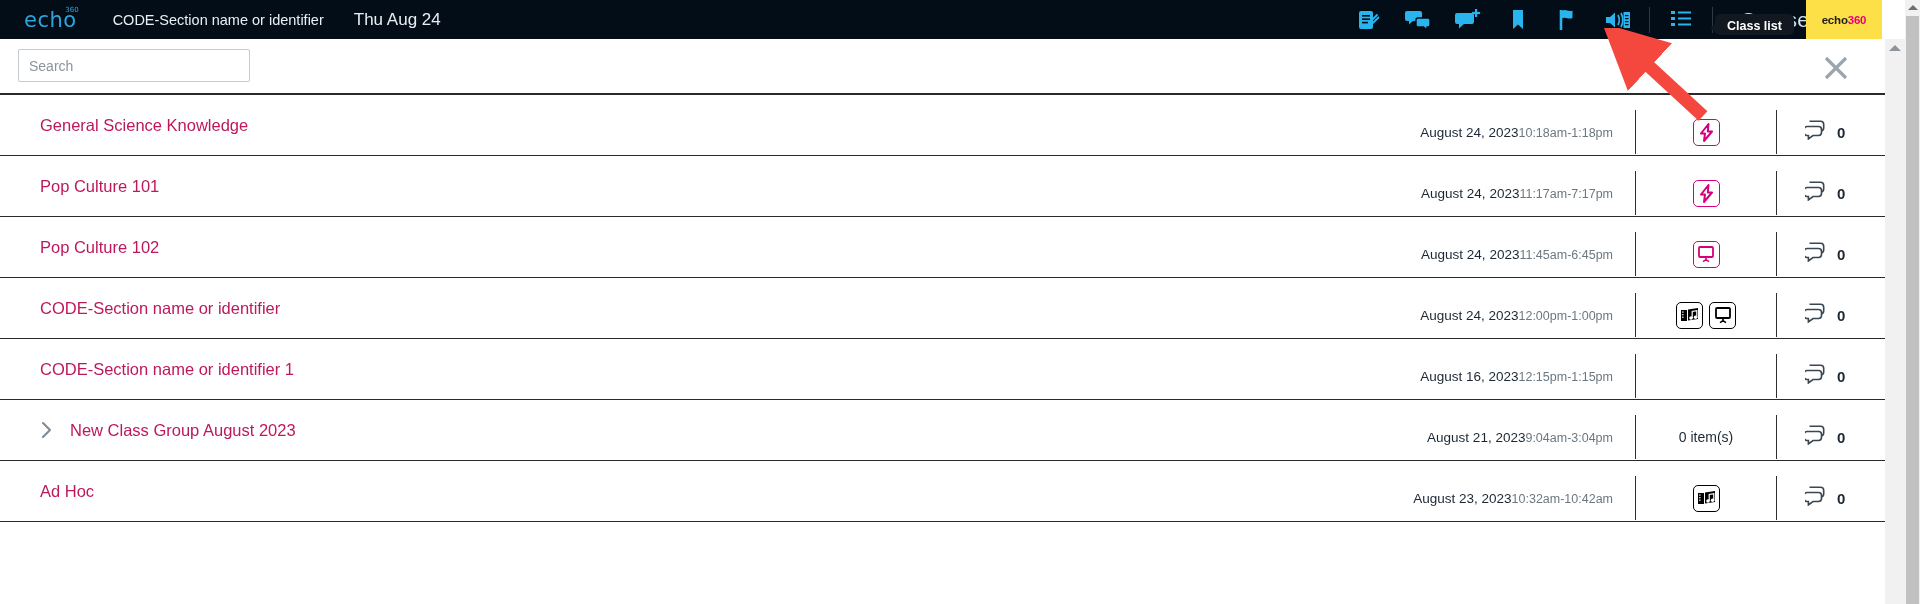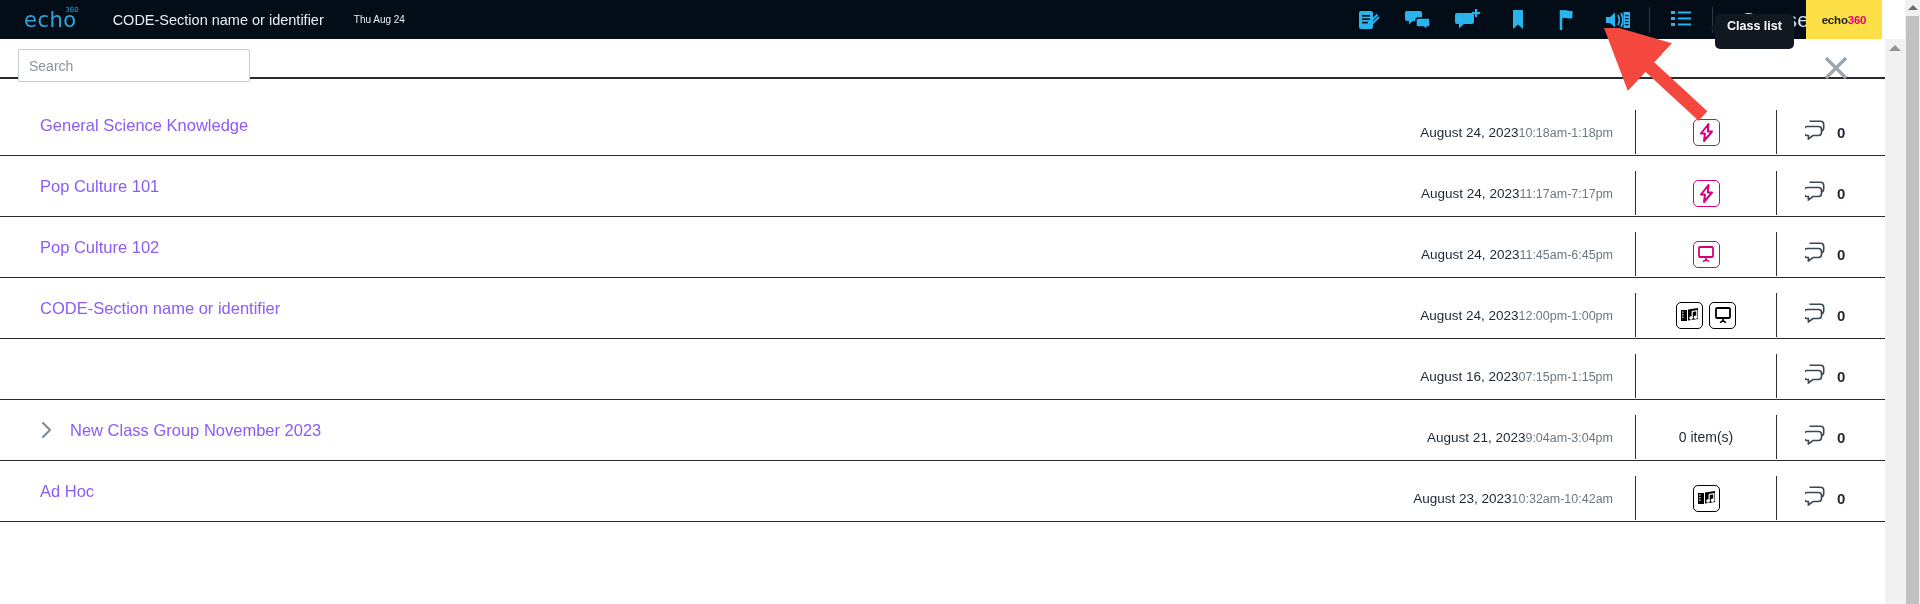--- a/index.html
+++ b/index.html
@@ -29,21 +29,21 @@
   }
   .logo .logo-dot {
     position: absolute; top: -2px; right: -2px;
     font-size: 7px; color: #2ba6dd; letter-spacing: 0;
   }
   .section-name {
     color: #e9eef2; font-size: 14.5px; margin-left: 36px;
     white-space: nowrap;
   }
   .nav-date {
-    color: #e9eef2; font-size: 10px; margin-left: 30px;
+    color: #e9eef2; font-size: 17px; margin-left: 30px;
     white-space: nowrap;
   }
   .nav-spacer { flex: 1; }
 
   .nav-icons { display: flex; align-items: center; height: 39px; }
   .nav-icon {
     width: 50px; height: 39px;
     display: flex; align-items: center; justify-content: center;
     cursor: pointer;
   }
@@ -58,21 +58,21 @@
     position: relative; white-space: nowrap;
   }
   .course-title {
     color: #cfe3f2; font-size: 21px; font-weight: 300;
     letter-spacing: .2px;
   }
   .tooltip {
     position: absolute; left: -12px; top: 6px;
     background: #11181f; color: #ffffff;
     font-size: 12.5px; font-weight: bold;
-    padding: 5px 12px 16px 12px;
+    padding: 5px 12px 2px 12px;
     border-radius: 5px;
     z-index: 9;
   }
   .tooltip::after {
     content: ""; position: absolute;
     left: -5px; top: 9px;
     border-top: 5px solid transparent;
     border-bottom: 5px solid transparent;
     border-right: 6px solid #11181f;
   }
@@ -85,21 +85,21 @@
   }
   .brandbox .bt {
     font-size: 11.5px; font-weight: bold; color: #1d1d1b;
     letter-spacing: -.2px;
   }
   .brandbox .bt em { font-style: normal; color: #e6007e; }
 
   
   .searchrow {
     position: absolute; top: 39px; left: 0;
-    width: 1885px; height: 40px;
+    width: 1885px; height: 56px;
     background: #ffffff;
     border-bottom: 2px solid #2a2a2a;
   }
   .search-input {
     position: absolute; left: 18px; top: 10px;
     width: 232px; height: 33px;
     border: 1px solid #c4cbd1; border-radius: 2px;
     padding: 0 10px;
     font-size: 14px; color: #3d4a55;
     font-family: "Liberation Sans", sans-serif;
@@ -118,21 +118,21 @@
   }
   .row {
     position: relative;
     height: 61px;
     border-bottom: 1px solid #2a2a2a;
     display: flex; align-items: center;
     background: #ffffff;
   }
   .row:last-child { border-bottom: 1px solid #2a2a2a; }
   .row-title {
-    font-size: 16.5px; color: #8b5cf6; font-weight: 400;
+    font-size: 16.5px; color: #be185d; font-weight: 400;
     margin-left: 40px; white-space: nowrap;
   }
   .chev {
     margin-left: 40px; margin-right: -26px;
     width: 16px; display: flex; align-items: center; cursor: pointer;
   }
   .row-right {
     position: absolute; right: 0; top: 0; height: 74px;
     display: flex; align-items: center;
   }
@@ -425,24 +425,25 @@
               <path d="M4.5 1.2 h11 a3.2 3.2 0 0 1 3.2 3.2 v3.4 a3.2 3.2 0 0 1 -3.2 3.2 h-1.4" fill="none" stroke="#3a4650" stroke-width="1.6"></path>
               <path d="M2 6.5 h11.6 a2.9 2.9 0 0 1 2.9 2.9 v3.2 a2.9 2.9 0 0 1 -2.9 2.9 h-5.6
                        l-4.6 3.4 v-3.4 h-1.4 a2.9 2.9 0 0 1 -2.9 -2.9 v-3.2 a2.9 2.9 0 0 1 2.9 -2.9 z" fill="#ffffff" stroke="#3a4650" stroke-width="1.6"></path>
             </svg>
           </span>
           <span class="comment-count">0</span>
         </div>
       </div>
     </div>
     <div class="row">
+      <span class="row-title">CODE-Section name or identifier 1</span>
       <div class="row-right">
         <div class="dates">
           <span class="date-main">August 16, 2023</span>
-          <span class="date-time">07:15pm-1:15pm</span>
+          <span class="date-time">12:15pm-1:15pm</span>
         </div>
         <div class="vsep"></div>
         <div class="content-col"></div>
         <div class="vsep"></div>
         <div class="comment-col">
           <span>
             <svg width="24" height="20" viewBox="0 0 24 20" aria-hidden="true">
               <path d="M4.5 1.2 h11 a3.2 3.2 0 0 1 3.2 3.2 v3.4 a3.2 3.2 0 0 1 -3.2 3.2 h-1.4" fill="none" stroke="#3a4650" stroke-width="1.6"></path>
               <path d="M2 6.5 h11.6 a2.9 2.9 0 0 1 2.9 2.9 v3.2 a2.9 2.9 0 0 1 -2.9 2.9 h-5.6
                        l-4.6 3.4 v-3.4 h-1.4 a2.9 2.9 0 0 1 -2.9 -2.9 v-3.2 a2.9 2.9 0 0 1 2.9 -2.9 z" fill="#ffffff" stroke="#3a4650" stroke-width="1.6"></path>
@@ -451,21 +452,21 @@
           <span class="comment-count">0</span>
         </div>
       </div>
     </div>
     <div class="row">
       <span class="chev">
           <svg width="13" height="18" viewBox="0 0 13 18" aria-hidden="true">
             <path d="M3 2 L10 9 L3 16" fill="none" stroke="#7d8b96" stroke-width="2.1" stroke-linecap="round" stroke-linejoin="round"></path>
           </svg>
       </span>
-      <span class="row-title">New Class Group November 2023</span>
+      <span class="row-title">New Class Group August 2023</span>
       <div class="row-right">
         <div class="dates">
           <span class="date-main">August 21, 2023</span>
           <span class="date-time">9:04am-3:04pm</span>
         </div>
         <div class="vsep"></div>
         <div class="content-col">
           <span class="items-text">0 item(s)</span>
         </div>
         <div class="vsep"></div>

